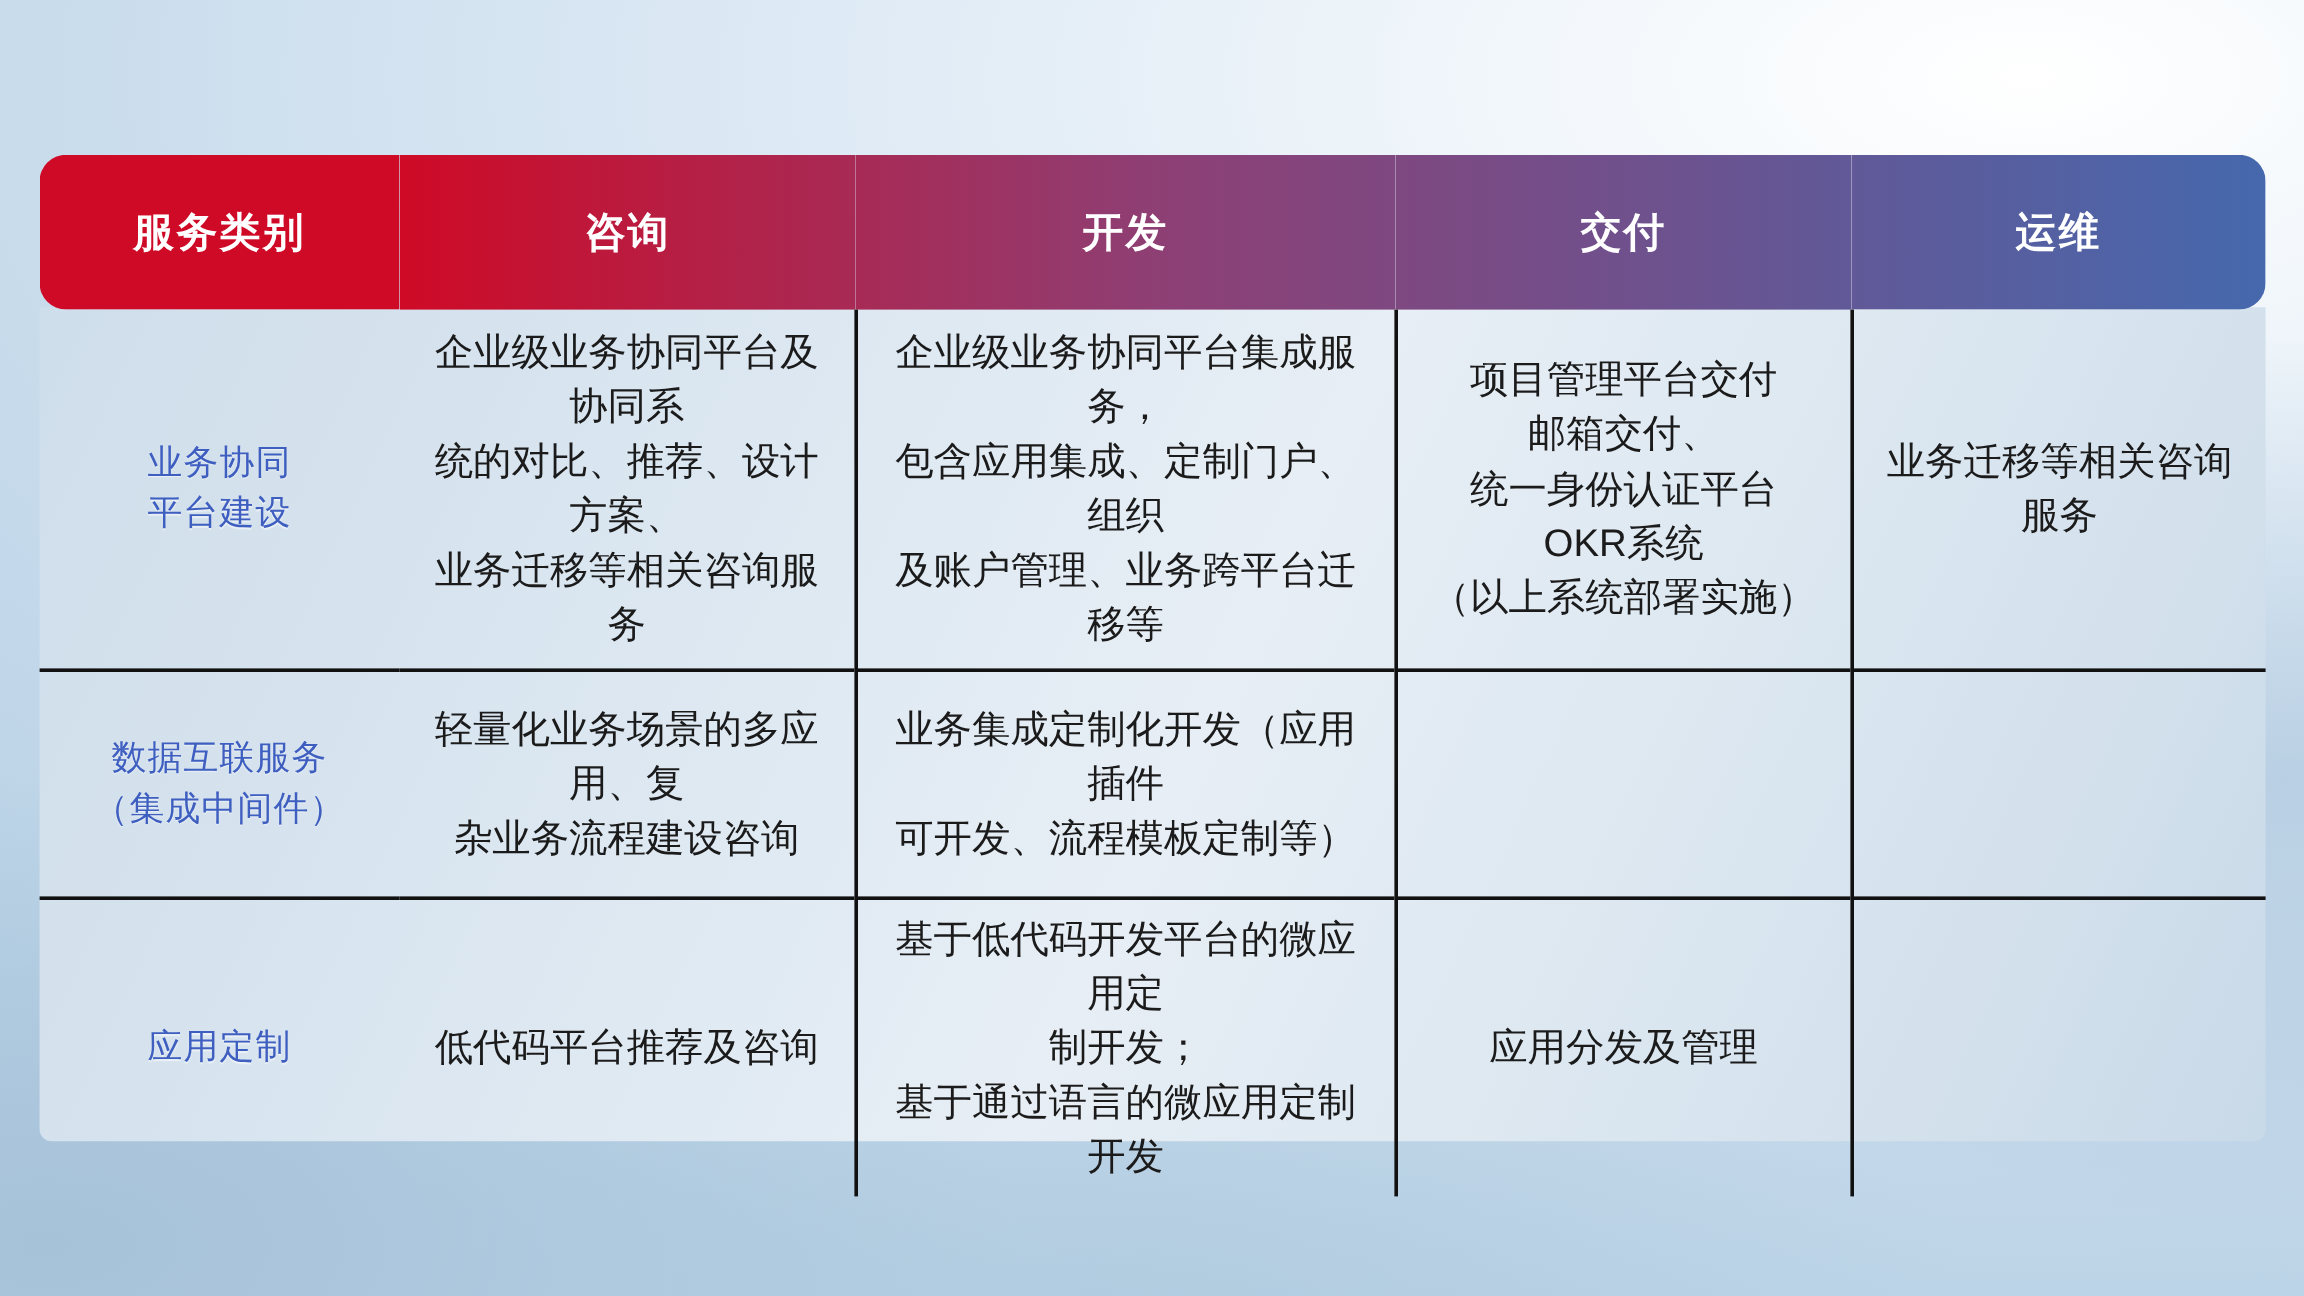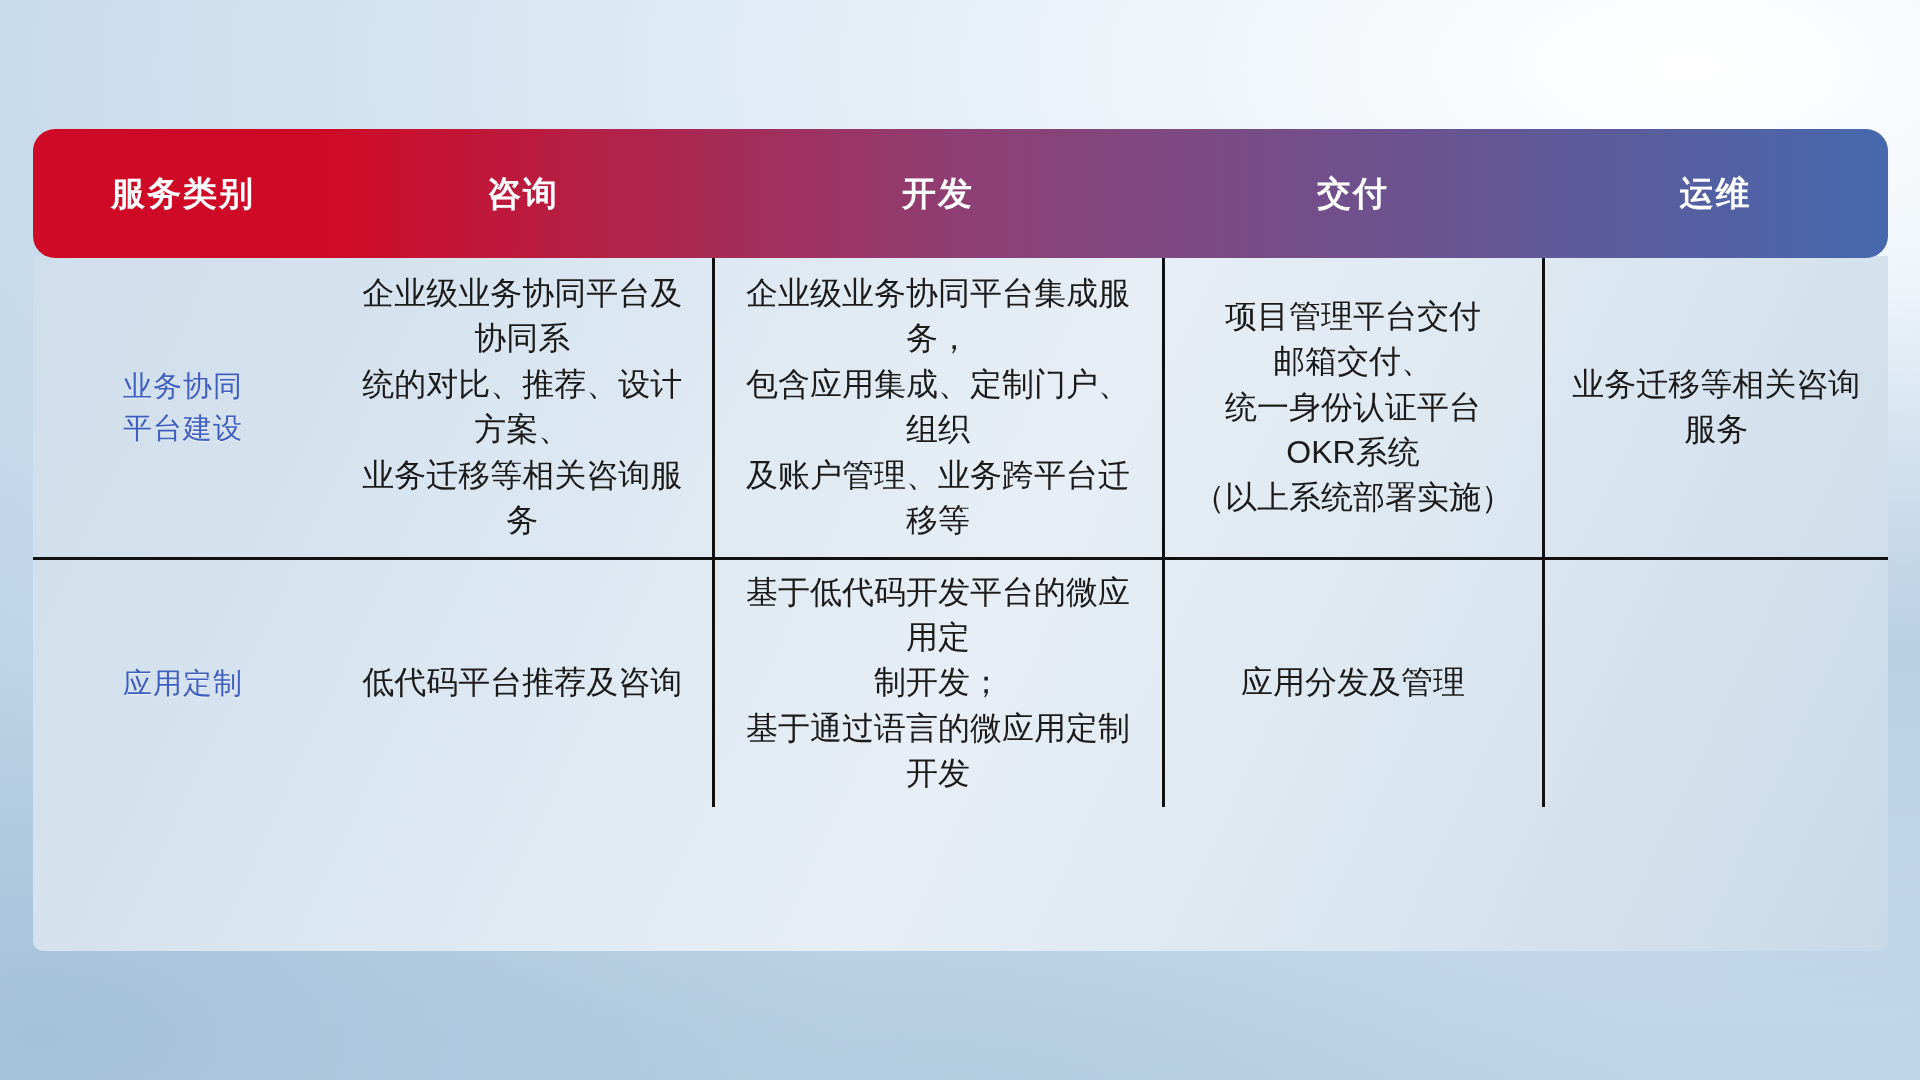--- a/index.html
+++ b/index.html
@@ -119,20 +119,27 @@
       <tbody>
 
         <tr style="height:300px">
           <td class="cat" style="color: rgb(63, 95, 192);">业务协同<br>平台建设</td>
           <td>企业级业务协同平台及协同系<br>统的对比、推荐、设计方案、<br>业务迁移等相关咨询服务</td>
           <td class="vrule">企业级业务协同平台集成服务，<br>包含应用集成、定制门户、组织<br>及账户管理、业务跨平台迁移等</td>
           <td class="vrule">项目管理平台交付<br>邮箱交付、<br>统一身份认证平台<br>OKR系统<br>（以上系统部署实施）</td>
           <td class="vrule">业务迁移等相关咨询服务</td>
         </tr>
 
+        <tr class="hrule" style="height:190px">
+          <td class="cat" style="color: rgb(63, 95, 192);">数据互联服务<br>（集成中间件）</td>
+          <td>轻量化业务场景的多应用、复<br>杂业务流程建设咨询</td>
+          <td class="vrule">业务集成定制化开发（应用插件<br>可开发、流程模板定制等）</td>
+          <td class="vrule"></td>
+          <td class="vrule"></td>
+        </tr>
 
         <tr class="hrule" style="height:205px">
           <td class="cat" style="color: rgb(63, 95, 192); margin-left: 32px;">应用定制</td>
           <td>低代码平台推荐及咨询</td>
           <td class="vrule">基于低代码开发平台的微应用定<br>制开发；<br>基于通过语言的微应用定制开发</td>
           <td class="vrule">应用分发及管理</td>
           <td class="vrule"></td>
         </tr>
 
       </tbody>

